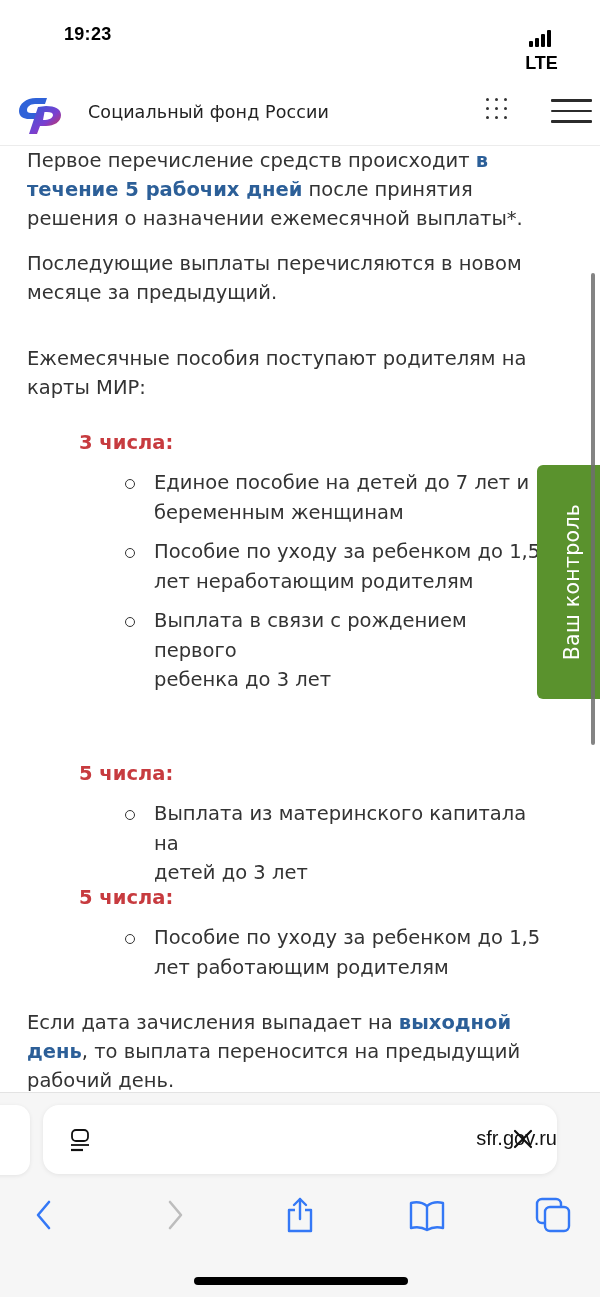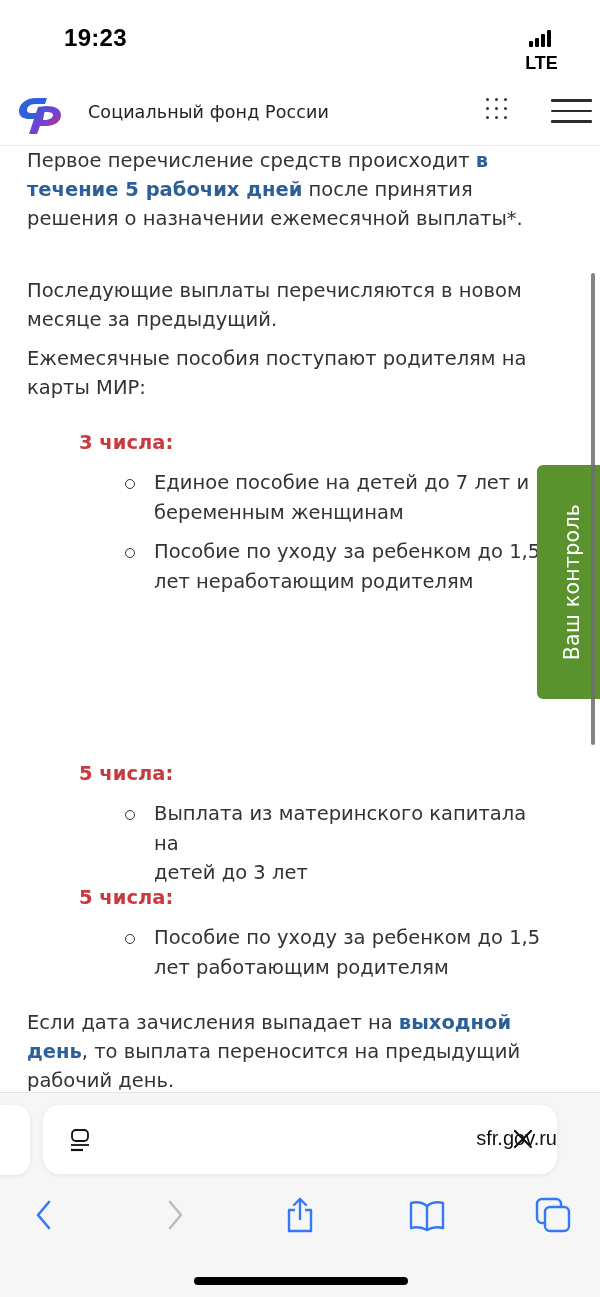--- a/index.html
+++ b/index.html
@@ -1,21 +1,21 @@
 <!DOCTYPE html>
 <html><head>
 <meta charset="utf-8">
 <style>
   * { box-sizing: border-box; margin: 0; padding: 0; }
   html, body { width: 600px; height: 1297px; overflow: hidden; background: #ffffff; }
   body { font-family: "DejaVu Sans", "Liberation Sans", sans-serif; color: #2b2b2b; position: relative; }
 
   
   .status-bar { position: absolute; top: 0; left: 0; width: 600px; height: 80px; background: #fff; }
-  .status-time { position: absolute; left: 64px; top: 24px; font-family: "Liberation Sans", sans-serif; font-weight: 700; font-size: 24px; color: #000; letter-spacing: 0.3px; }
+  .status-time { position: absolute; left: 64px; top: 24px; font-family: "Liberation Sans", sans-serif; font-weight: 700; font-size: 18px; color: #000; letter-spacing: 0.3px; }
   .status-right { position: absolute; right: 40px; top: 29px; display: flex; align-items: center; gap: 6px; flex-direction: column; }
   .signal { display: flex; align-items: flex-end; gap: 2px; height: 18px; }
   .signal span { width: 4px; background: #000; border-radius: 1px; display: block; }
   .lte { font-family: "Liberation Sans", sans-serif; font-weight: 700; font-size: 18px; color: #000; margin-left: 3px; }
   .battery { position: relative; width: 36px; height: 19px; border: 1.6px solid #b5b5b5; border-radius: 5px; margin-left: 4px; }
   .battery .level { position: absolute; left: 2px; top: 2px; width: 6px; height: 12px; background: #f2c94c; border-radius: 2px; }
   .battery .tip { position: absolute; right: -5px; top: 5px; width: 2px; height: 6px; background: #b5b5b5; border-radius: 1px; }
 
   
   .site-header { position: absolute; top: 80px; left: 0; width: 600px; height: 66px; background: #fff; border-bottom: 1px solid #ececec; z-index: 3; }
@@ -100,30 +100,32 @@
   <div class="menu-btn">
     <span></span>
       <span></span>
       <span></span>
   </div>
 </div>
 
 <div class="content">
   <p class="para" style="top:0px"><span>Первое перечисление средств происходит </span><span class="link">в течение 5 рабочих дней</span><span> после принятия решения о назначении ежемесячной выплаты*.</span></p>
 
-  <p class="para" style="top:130px">Последующие выплаты перечисляются в новом месяце за предыдущий.</p>
+  <p class="para" style="top:103px">Последующие выплаты перечисляются в новом месяце за предыдущий.</p>
 
   <p class="para" style="top:198px">Ежемесячные пособия поступают родителям на карты МИР:</p>
 
   <div class="date-heading" style="top:285px">3 числа:</div>
   <ul class="bullet-list" style="top:322px">
     <li class="bullet-item">Единое пособие на детей до 7 лет и
 беременным женщинам</li>
     <li class="bullet-item">Пособие по уходу за ребенком до 1,5
 лет неработающим родителям</li>
+    <li class="bullet-item">Выплата в связи с рождением первого
+ребенка до 3 лет</li>
   </ul>
 
   <div class="date-heading" style="top:616px">5 числа:</div>
   <ul class="bullet-list" style="top:653px">
     <li class="bullet-item">Выплата из материнского капитала на
 детей до 3 лет</li>
   </ul>
 
   <div class="date-heading" style="top:740px">5 числа:</div>
   <ul class="bullet-list" style="top:777px">

